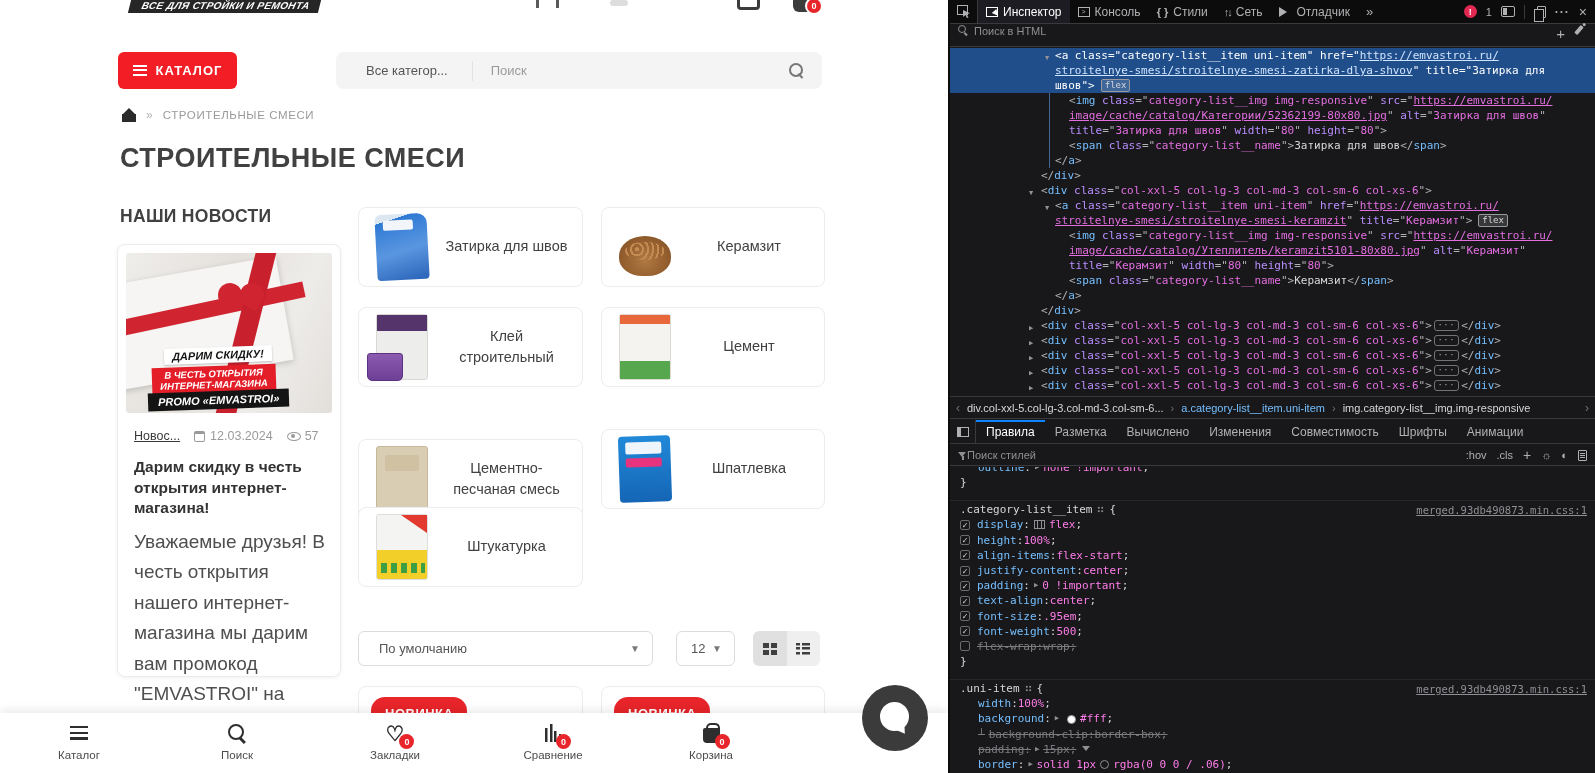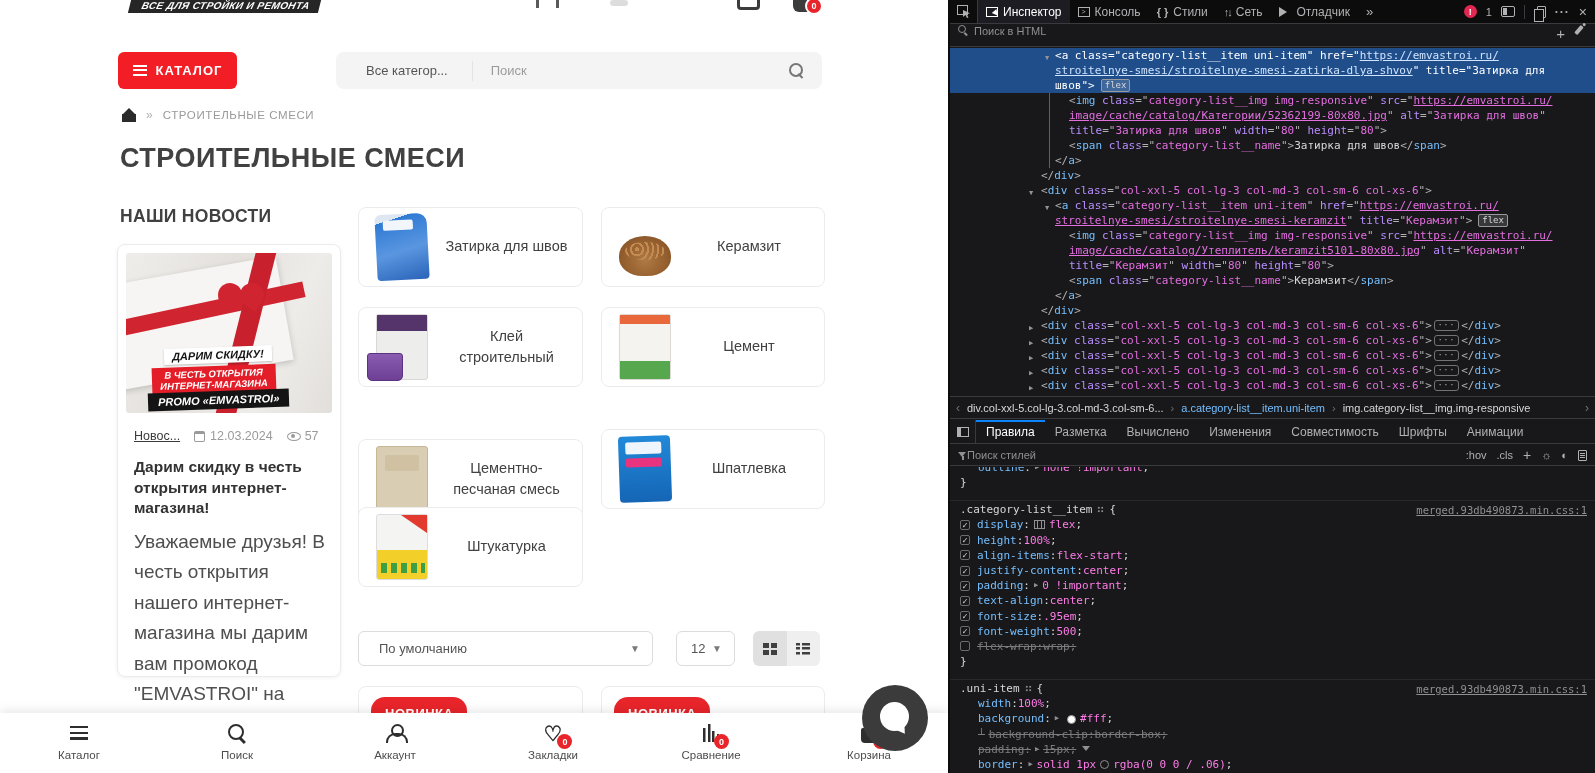--- a/index.html
+++ b/index.html
@@ -354,26 +354,20 @@
         <div class="lb">Каталог</div>
       </div>
       <div class="bnav-item">
         <div class="ic">
           <span class="i-mag"></span>
         </div>
         <div class="lb">Поиск</div>
       </div>
       <div class="bnav-item">
         <div class="ic">
-          <span class="i-person"></span>
-        </div>
-        <div class="lb">Аккаунт</div>
-      </div>
-      <div class="bnav-item">
-        <div class="ic">
           <span class="i-heart">♡</span>
           <span class="nbadge">0</span>
         </div>
         <div class="lb">Закладки</div>
       </div>
       <div class="bnav-item">
         <div class="ic">
           <span class="i-bars"></span>
           <span class="nbadge">0</span>
         </div>

